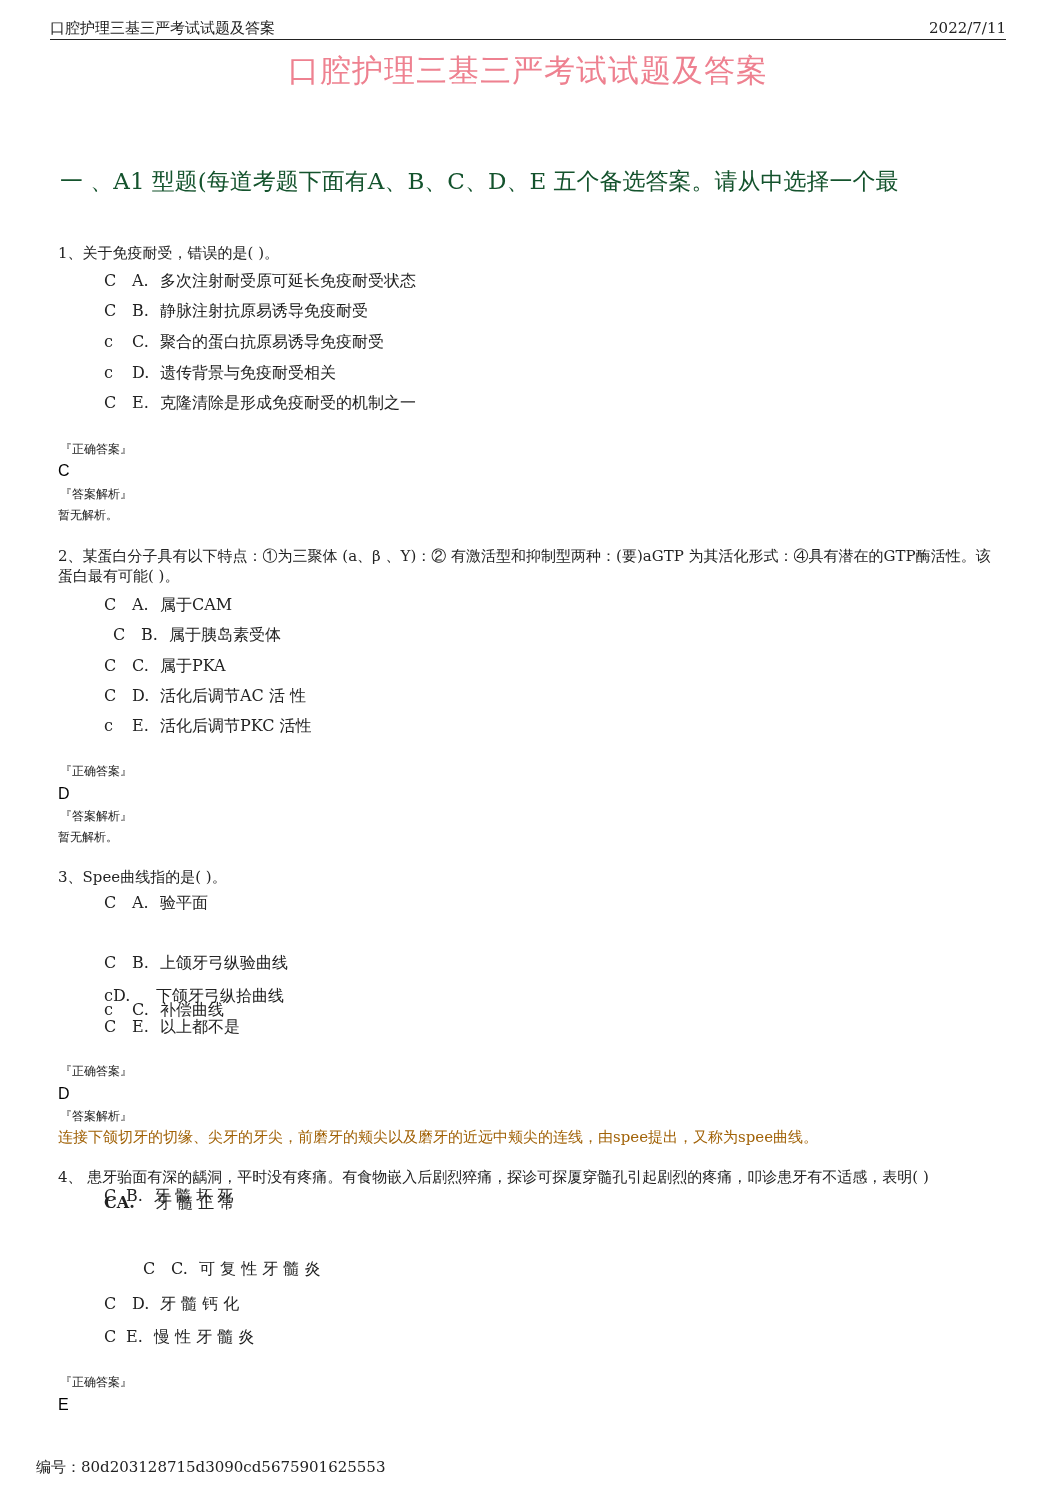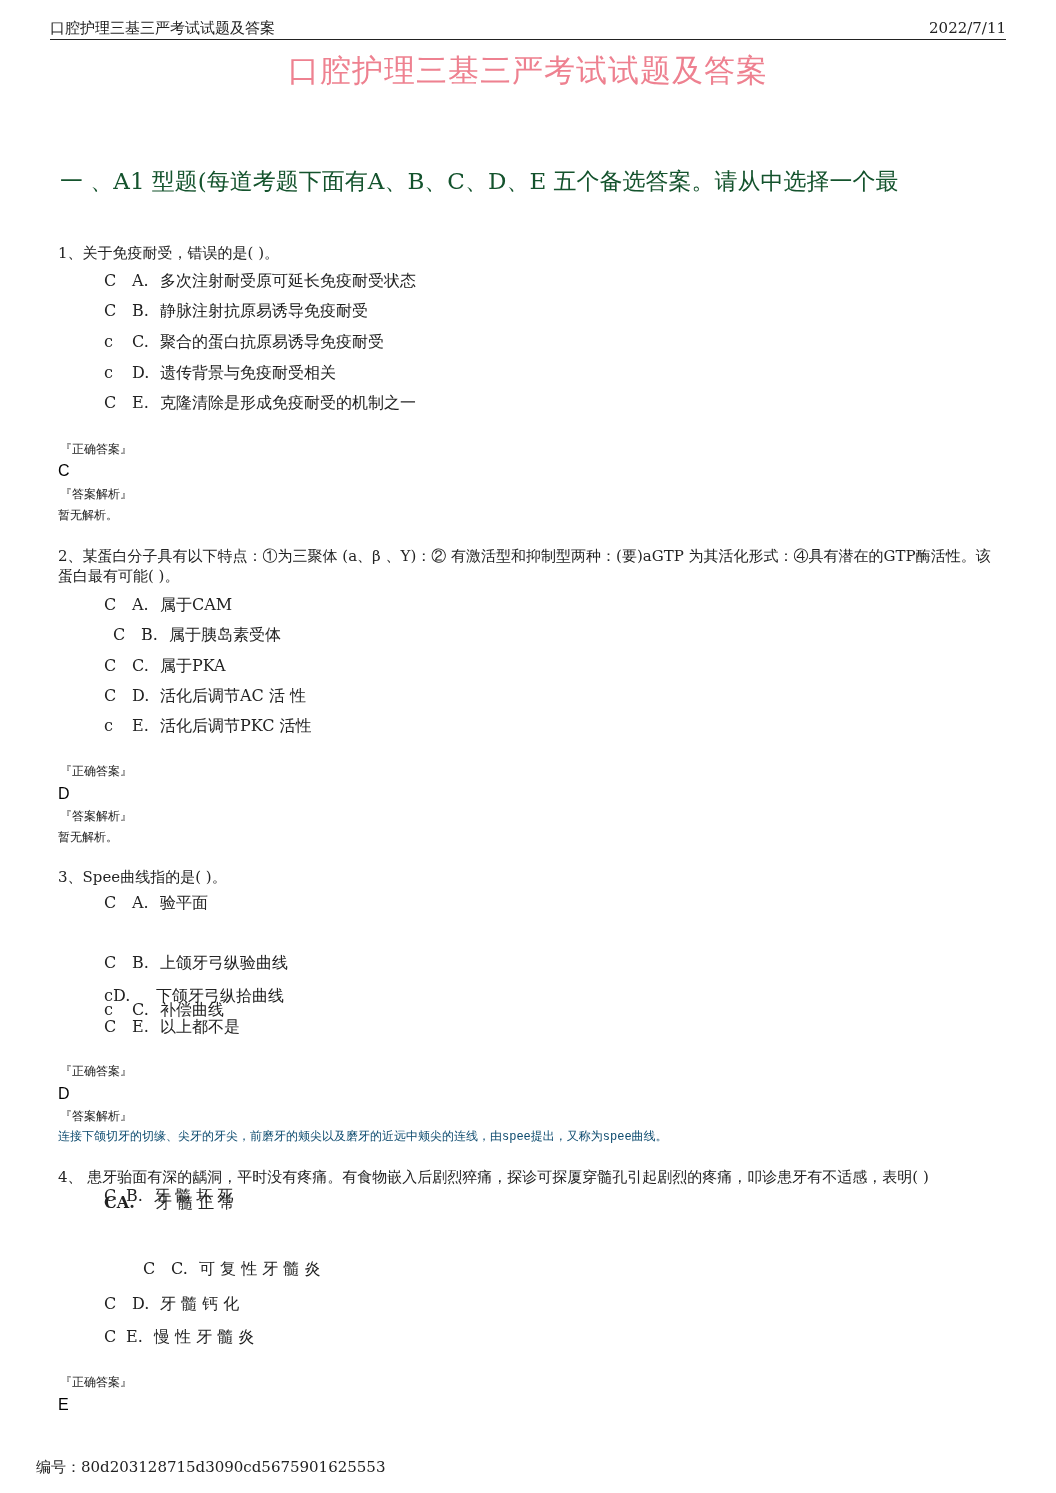--- a/index.html
+++ b/index.html
@@ -26,21 +26,21 @@
     .section-head .line2 { font-weight: bold; }
     .q { font-size: 15px; color: #222; }
     .opt { font-size: 16px; color: #222; }
     .opt .mark { display: inline-block; width: 28px; }
     .opt .letter { display: inline-block; width: 28px; }
     .lbl { font-size: 12px; color: #222; }
     .ans {
       font-family: "Liberation Sans", "DejaVu Sans", sans-serif;
       font-size: 16px; color: #000;
     }
-    .exp { font-size: 12px; color: #0c4a6e; font-family: Liberation Mono, monospace; }
+    .exp { font-size: 15px; color: #a16207; }
     .footer { left: 36px; top: 1458px; font-size: 15px; color: #222; }
   </style>
 </head>
 <body>
 
 <div class="abs hdr-left">口腔护理三基三严考试试题及答案</div>
 <div class="abs hdr-right">2022/7/11</div>
 <div class="hdr-rule"></div>
 
 <div class="abs doc-title">口腔护理三基三严考试试题及答案</div>

